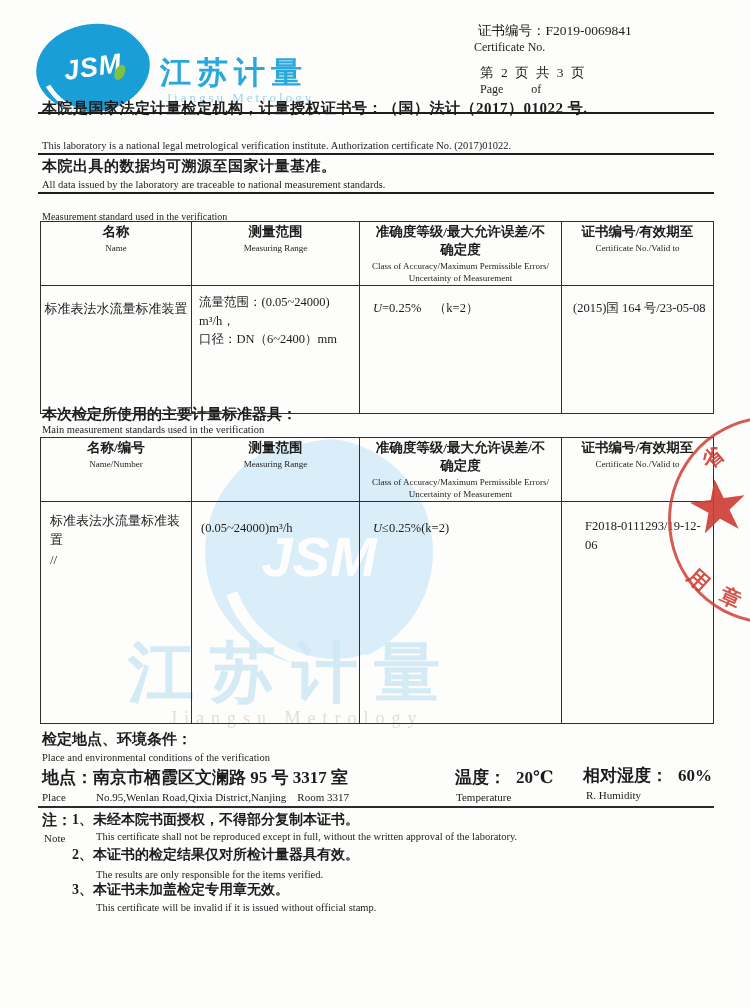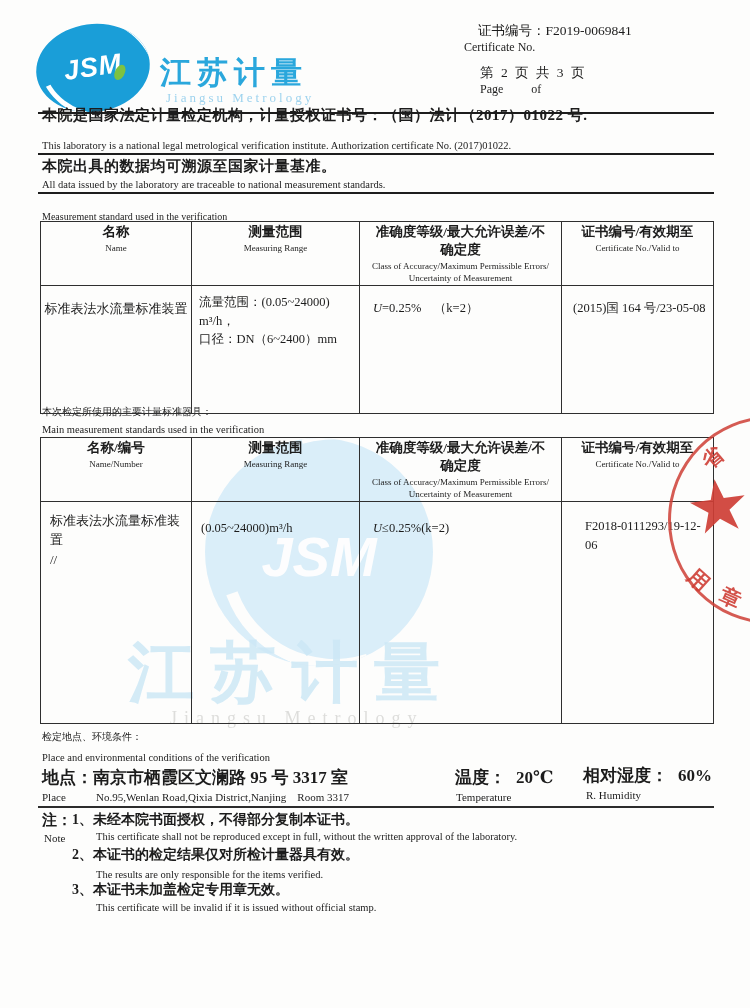--- a/index.html
+++ b/index.html
@@ -26,35 +26,35 @@
     color:#ffffff;font-style:italic;font-weight:bold;font-size:27px;
     font-family:"Liberation Sans","DejaVu Sans",sans-serif;letter-spacing:1px;}
   .logo-leaf{position:absolute;left:78px;top:44px;width:10px;height:16px;
     background:#7dc242;border-radius:60% 40% 60% 40%;transform:rotate(24deg);}
   .brand-cn{left:160px;top:52px;font-size:31px;font-weight:bold;color:#2aa7dc;
     letter-spacing:6px;}
   .brand-en{left:166px;top:90px;font-size:13px;color:#9ed3ee;letter-spacing:3px;}
 
   
   .cert-cn{left:478px;top:22px;font-size:13.5px;}
-  .cert-en{left:464px;top:40px;font-size:12px;}
+  .cert-en{left:474px;top:40px;font-size:12px;}
   .page-cn{left:480px;top:64px;font-size:13.5px;letter-spacing:2px;}
   .page-en{left:480px;top:82px;font-size:12px;}
   .page-en .gap{display:inline-block;width:28px;}
 
   
   .rule{left:38px;width:676px;height:2px;background:#1d1d1d;}
   .rule-thin{left:38px;width:676px;height:1.5px;background:#2c2c2c;}
 
   
   .st-cn{left:42px;font-size:15px;font-weight:bold;letter-spacing:0.5px;}
   .st-en{left:42px;font-size:10.5px;color:#222;}
 
   
-  .sec-cn{left:42px;font-size:10px;font-weight:normal;}
+  .sec-cn{left:42px;font-size:15px;font-weight:bold;}
   .sec-en{left:42px;font-size:10.5px;}
 
   
   table.vt{position:absolute;border-collapse:collapse;table-layout:fixed;
     background:transparent;z-index:2;}
   table.vt td{border:1.6px solid #2f2f2f;vertical-align:top;background:transparent;}
   td.hd{vertical-align:middle;text-align:center;}
   .hcn{font-size:13.5px;font-weight:bold;line-height:1.35;}
   .hen{font-size:9px;line-height:1.25;margin-top:2px;}
   .cell{font-size:12.5px;line-height:1.5;}
@@ -132,21 +132,21 @@
   </div>
   <div class="abs brand-cn">江苏计量</div>
   <div class="abs brand-en">Jiangsu Metrology</div>
 
   <div class="abs cert-cn"><span>证书编号：</span><span>F2019-0069841</span></div>
   <div class="abs cert-en">Certificate No.</div>
   <div class="abs page-cn">第 2 页  共 3 页</div>
   <div class="abs page-en"><span>Page</span><span class="gap"></span><span>of</span></div>
 
   <div class="abs rule" style="top:112px;"></div>
-  <div class="abs st-cn" style="top:106px;">本院是国家法定计量检定机构，计量授权证书号：（国）法计（2017）01022 号.</div>
+  <div class="abs st-cn" style="top:99px;">本院是国家法定计量检定机构，计量授权证书号：（国）法计（2017）01022 号.</div>
   <div class="abs st-en" style="top:140px;">This laboratory is a national legal metrological verification institute. Authorization certificate No. (2017)01022.</div>
   <div class="abs rule" style="top:153px;"></div>
   <div class="abs st-cn" style="top:157px;">本院出具的数据均可溯源至国家计量基准。</div>
   <div class="abs st-en" style="top:179px;">All data issued by the laboratory are traceable to national measurement standards.</div>
   <div class="abs rule" style="top:192px;"></div>
   <div class="abs st-en" style="top:211px;font-size:10px;">Measurement standard used in the verification</div>
 
   <table class="vt t1">
     <colgroup>
         <col style="width:151px">

